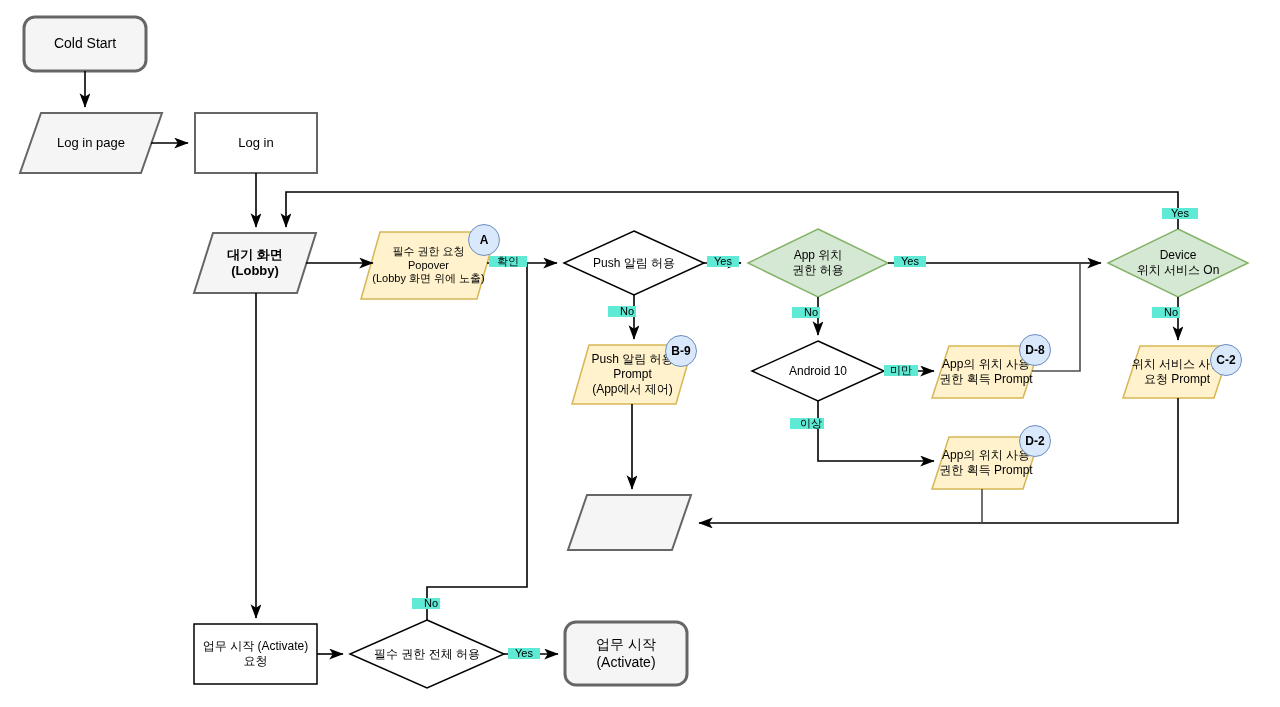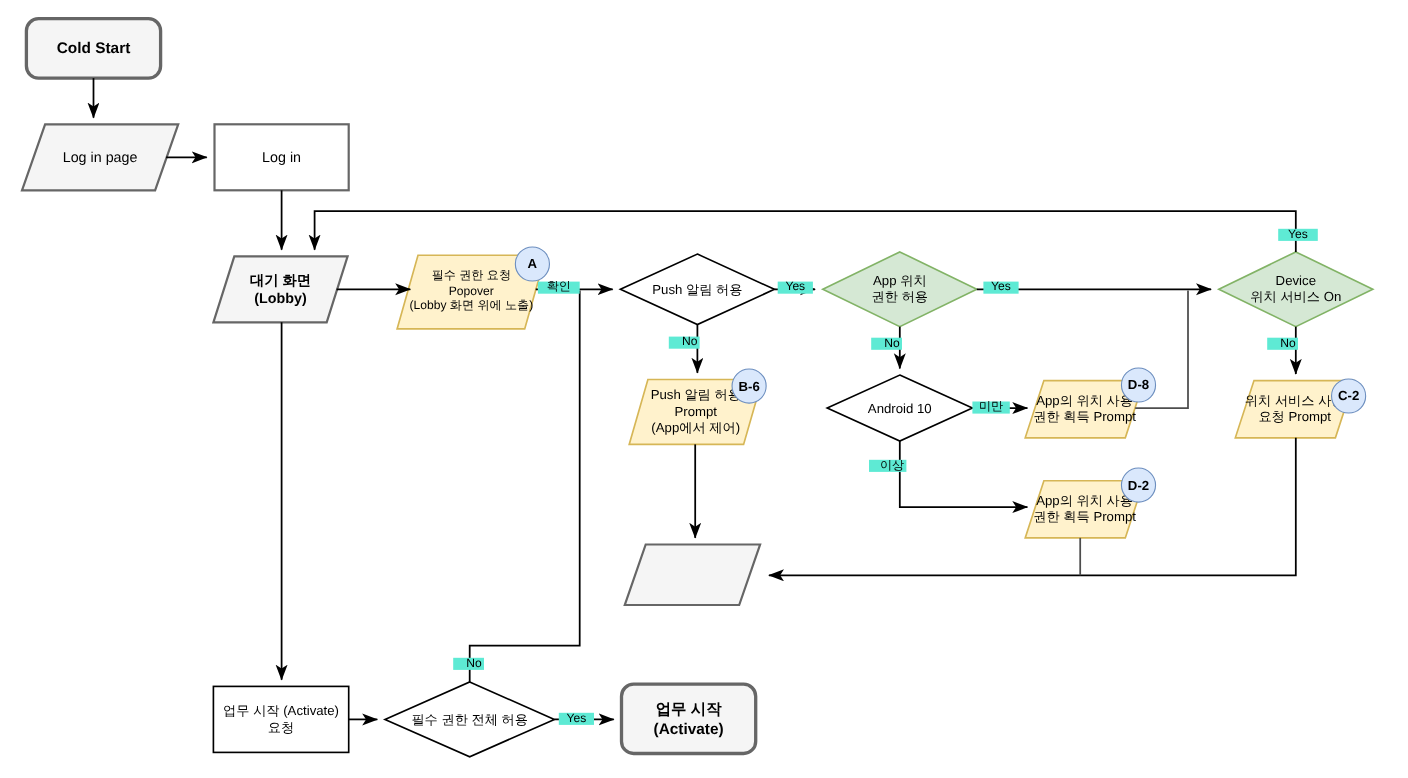--- a/index.html
+++ b/index.html
@@ -7,21 +7,21 @@
   #canvas{position:relative;width:1280px;height:707px;background:#ffffff;overflow:hidden;}
   svg.layer{position:absolute;left:0;top:0;width:1280px;height:707px;}
   .nodeText{
     position:absolute;display:flex;align-items:center;justify-content:center;
     text-align:center;line-height:1.25;color:#000000;pointer-events:none;
     white-space:pre-line;
   }
   .t12{font-size:12px;}
   .t13{font-size:13px;}
   .t11{font-size:11px;}
-  .bold{font-weight:bold;font-size:14px;}
+  .bold{font-weight:normal;font-size:14px;}
   .edgeLabel{
     position:absolute;font-size:11px;color:#000;background:#5eead4;
     padding:0 2px;text-align:center;line-height:1;
   }
   .badge{
     position:absolute;width:30px;height:30px;border-radius:50%;
     background:#dae8fc;border:1px solid #6c8ebf;
     display:flex;align-items:center;justify-content:center;
     font-size:12px;font-weight:bold;color:#000;
   }
@@ -183,21 +183,21 @@
   <div class="edgeLabel" style="left:1162px;top:208px;width:32px;">Yes</div>
 
   <div class="edgeLabel" style="left:1152px;top:307px;width:24px;text-align:right;">No</div>
 
   <div class="edgeLabel" style="left:508px;top:648px;width:28px;">Yes</div>
 
   <div class="edgeLabel" style="left:412px;top:598px;width:24px;text-align:right;">No</div>
 
   <div class="badge" style="left:468px;top:224px;">A</div>
 
-  <div class="badge" style="left:665px;top:335px;">B-6</div>
+  <div class="badge" style="left:665px;top:335px;">B-9</div>
 
   <div class="badge" style="left:1019px;top:334px;">D-8</div>
 
   <div class="badge" style="left:1019px;top:425px;">D-2</div>
 
   <div class="badge" style="left:1210px;top:344px;">C-2</div>
 
 </div>
 
 </body></html>

